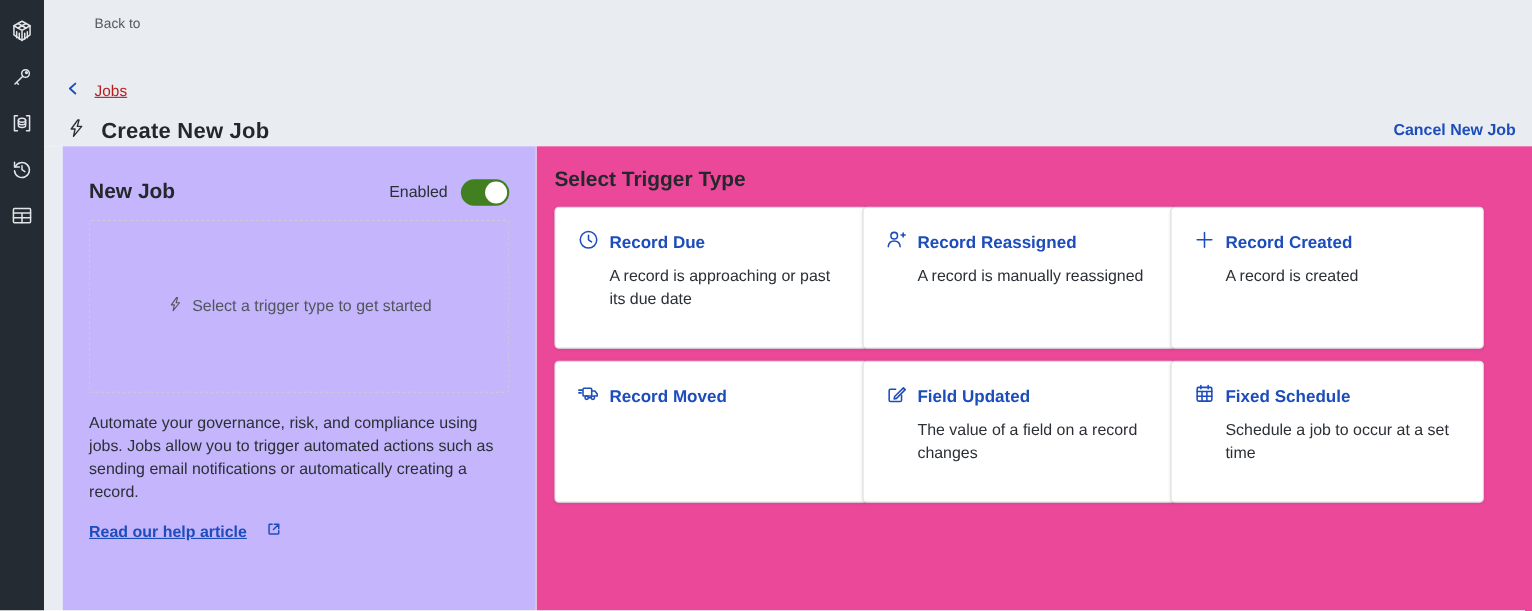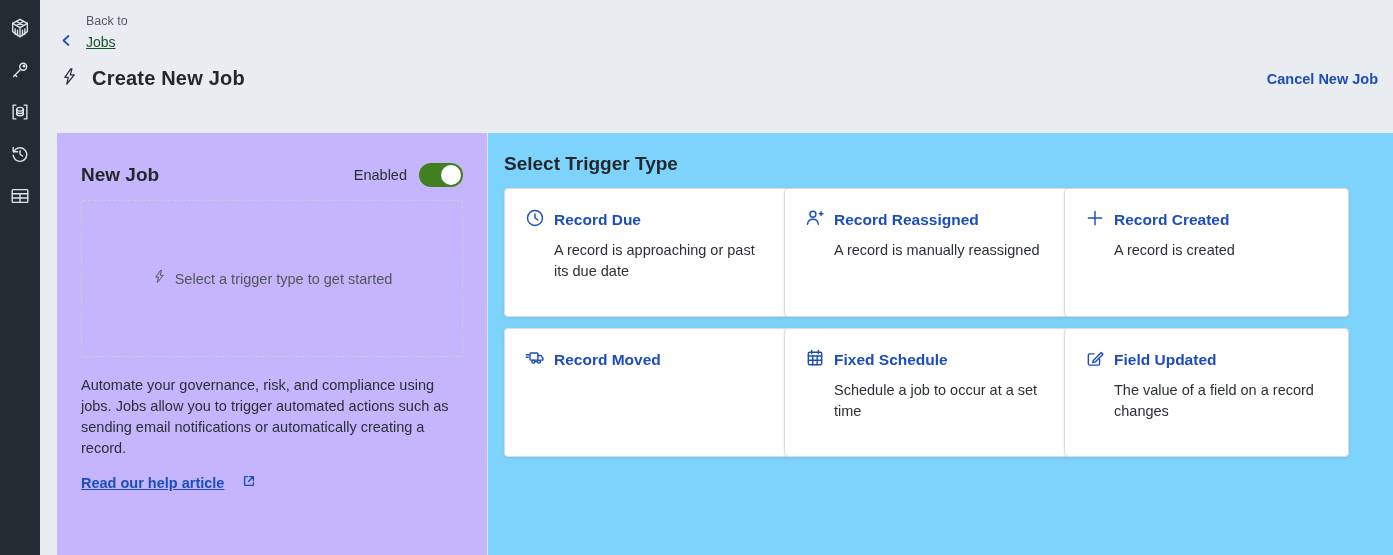--- a/index.html
+++ b/index.html
@@ -13,21 +13,21 @@
   .side-btn svg { stroke:#e2e5e8; fill:none; stroke-width:1.5; stroke-linecap:round; stroke-linejoin:round; }
 
   
   .main { flex:1; display:flex; flex-direction:column; min-width:0; }
 
   .header { height:133px; background:#e9edf1; flex:none; padding:14px 15px 0 20px; }
   .breadcrumb { display:flex; align-items:flex-end; gap:13px; }
   .bc-chevron { padding-bottom:3px; cursor:pointer; display:flex; }
   .bc-text { display:flex; flex-direction:column; }
   .bc-back { font-size:12.5px; color:#545a60; margin-bottom:6px; }
-  .bc-link { font-size:14px; color:#14532d; text-decoration:underline; font-weight:400; cursor:pointer; }
+  .bc-link { font-size:14px; color:#b91c1c; text-decoration:underline; font-weight:400; cursor:pointer;margin-top:40px; }
   .title-row { display:flex; align-items:center; gap:13px; margin-top:17px; }
   .title-row h1 { font-size:20px; font-weight:700; color:#24282d; letter-spacing:.2px; }
   .cancel-link { margin-left:auto; font-size:14.5px; font-weight:700; color:#1d4dbb; cursor:pointer; text-decoration:none; }
 
   .content { flex:1; display:flex; min-height:0; }
   .gutter { width:17px; background:#e9edf1; flex:none; }
 
   
   .panel-left { width:431px; flex:none; background:#c4b5fd; border-right:1px solid #e4e7ea; padding:30px 24px 0 24px; }
   .panel-head { display:flex; align-items:center; }
@@ -36,21 +36,21 @@
   .toggle-label { font-size:14.5px; color:#2b3036; }
   .toggle { width:44px; height:24px; border-radius:12px; background:#417f21; position:relative; cursor:pointer; display:inline-block; }
   .toggle .knob { position:absolute; top:2px; left:22px; width:20px; height:20px; border-radius:50%; background:#fff; }
   .dropzone { margin-top:13px; height:157px; border:1px dashed #c9cdd2; border-radius:2px; display:flex; align-items:center; justify-content:center; gap:8px; }
   .dropzone span.ph-text { font-size:14.5px; color:#51565c; }
   .panel-desc { margin-top:18px; font-size:14.5px; line-height:21px; color:#2b3036; }
   .help-row { margin-top:14px; display:flex; align-items:center; gap:17px; }
   .help-link { font-size:14.5px; font-weight:600; color:#1d4dbb; text-decoration:underline; cursor:pointer; }
 
   
-  .content-right { flex:1; padding:20px 0 0 16px; background:#7dd3fc; min-width:0; }
+  .content-right { flex:1; padding:20px 0 0 16px; background:#ec4899; min-width:0; }
   .content-right h2 { font-size:19px; font-weight:700; color:#24282d; margin-bottom:13px; }
   .cards { display:grid; grid-template-columns:repeat(3,270px); gap:11px 10px; }
   .card { width:285px; height:129px; background:#fff; border:1px solid #d9dce0; border-radius:4px; box-shadow:0 1px 3px rgba(40,50,60,.10); padding:19px 18px 0 20px; cursor:pointer; }
   .card-head { display:flex; align-items:center; gap:9px; }
   .card-head svg { stroke:#1d4dbb; fill:none; stroke-width:1.7; stroke-linecap:round; stroke-linejoin:round; flex:none; }
   .card-title { font-size:15.5px; font-weight:700; color:#1d4dbb; }
   .card-desc { margin:8px 0 0 29px; font-size:14.5px; line-height:21px; color:#2b3036; max-width:212px; }
 
   .ico-dark { stroke:#2b3036; fill:none; stroke-width:1.6; stroke-linecap:round; stroke-linejoin:round; }
   .ico-gray { stroke:#51565c; fill:none; stroke-width:1.6; stroke-linecap:round; stroke-linejoin:round; }
@@ -203,37 +203,37 @@
                     <circle cx="16.8" cy="16.3" r="1.8"></circle>
                 <path d="M11.8 16.3 H15"></path>
               </svg></span>
               <span class="card-title">Record Moved</span>
             </div>
           </div>
 
           <div class="card">
             <div class="card-head">
               <span><svg width="20" height="20" viewBox="0 0 24 24">
+                <path d="M17.5 13.5 V19 C17.5 19.8 16.8 20.5 16 20.5 H5.5 C4.7 20.5 4 19.8 4 19 V8.5 C4 7.7 4.7 7 5.5 7 H11"></path>
+                <path d="M10 15 L19.5 5.5 L21.5 7.5 L12 17 L9.4 17.6 Z"></path>
+              </svg></span>
+              <span class="card-title">Field Updated</span>
+            </div>
+            <div class="card-desc">The value of a field on a record changes</div>
+          </div>
+
+          <div class="card">
+            <div class="card-head">
+              <span><svg width="20" height="20" viewBox="0 0 24 24">
                 <rect x="4" y="5" width="16" height="15" rx="1.5"></rect>
                 <path d="M4 9.5 H20 M8 3 V6.5 M16 3 V6.5"></path>
                 <path d="M9.3 9.5 V20 M14.6 9.5 V20 M4 14.7 H20"></path>
               </svg></span>
               <span class="card-title">Fixed Schedule</span>
             </div>
             <div class="card-desc">Schedule a job to occur at a set time</div>
           </div>
 
-          <div class="card">
-            <div class="card-head">
-              <span><svg width="20" height="20" viewBox="0 0 24 24">
-                <path d="M17.5 13.5 V19 C17.5 19.8 16.8 20.5 16 20.5 H5.5 C4.7 20.5 4 19.8 4 19 V8.5 C4 7.7 4.7 7 5.5 7 H11"></path>
-                <path d="M10 15 L19.5 5.5 L21.5 7.5 L12 17 L9.4 17.6 Z"></path>
-              </svg></span>
-              <span class="card-title">Field Updated</span>
-            </div>
-            <div class="card-desc">The value of a field on a record changes</div>
-          </div>
-
         </div>
       </section>
     </div>
   </div>
 </div>
 
 </body></html>

